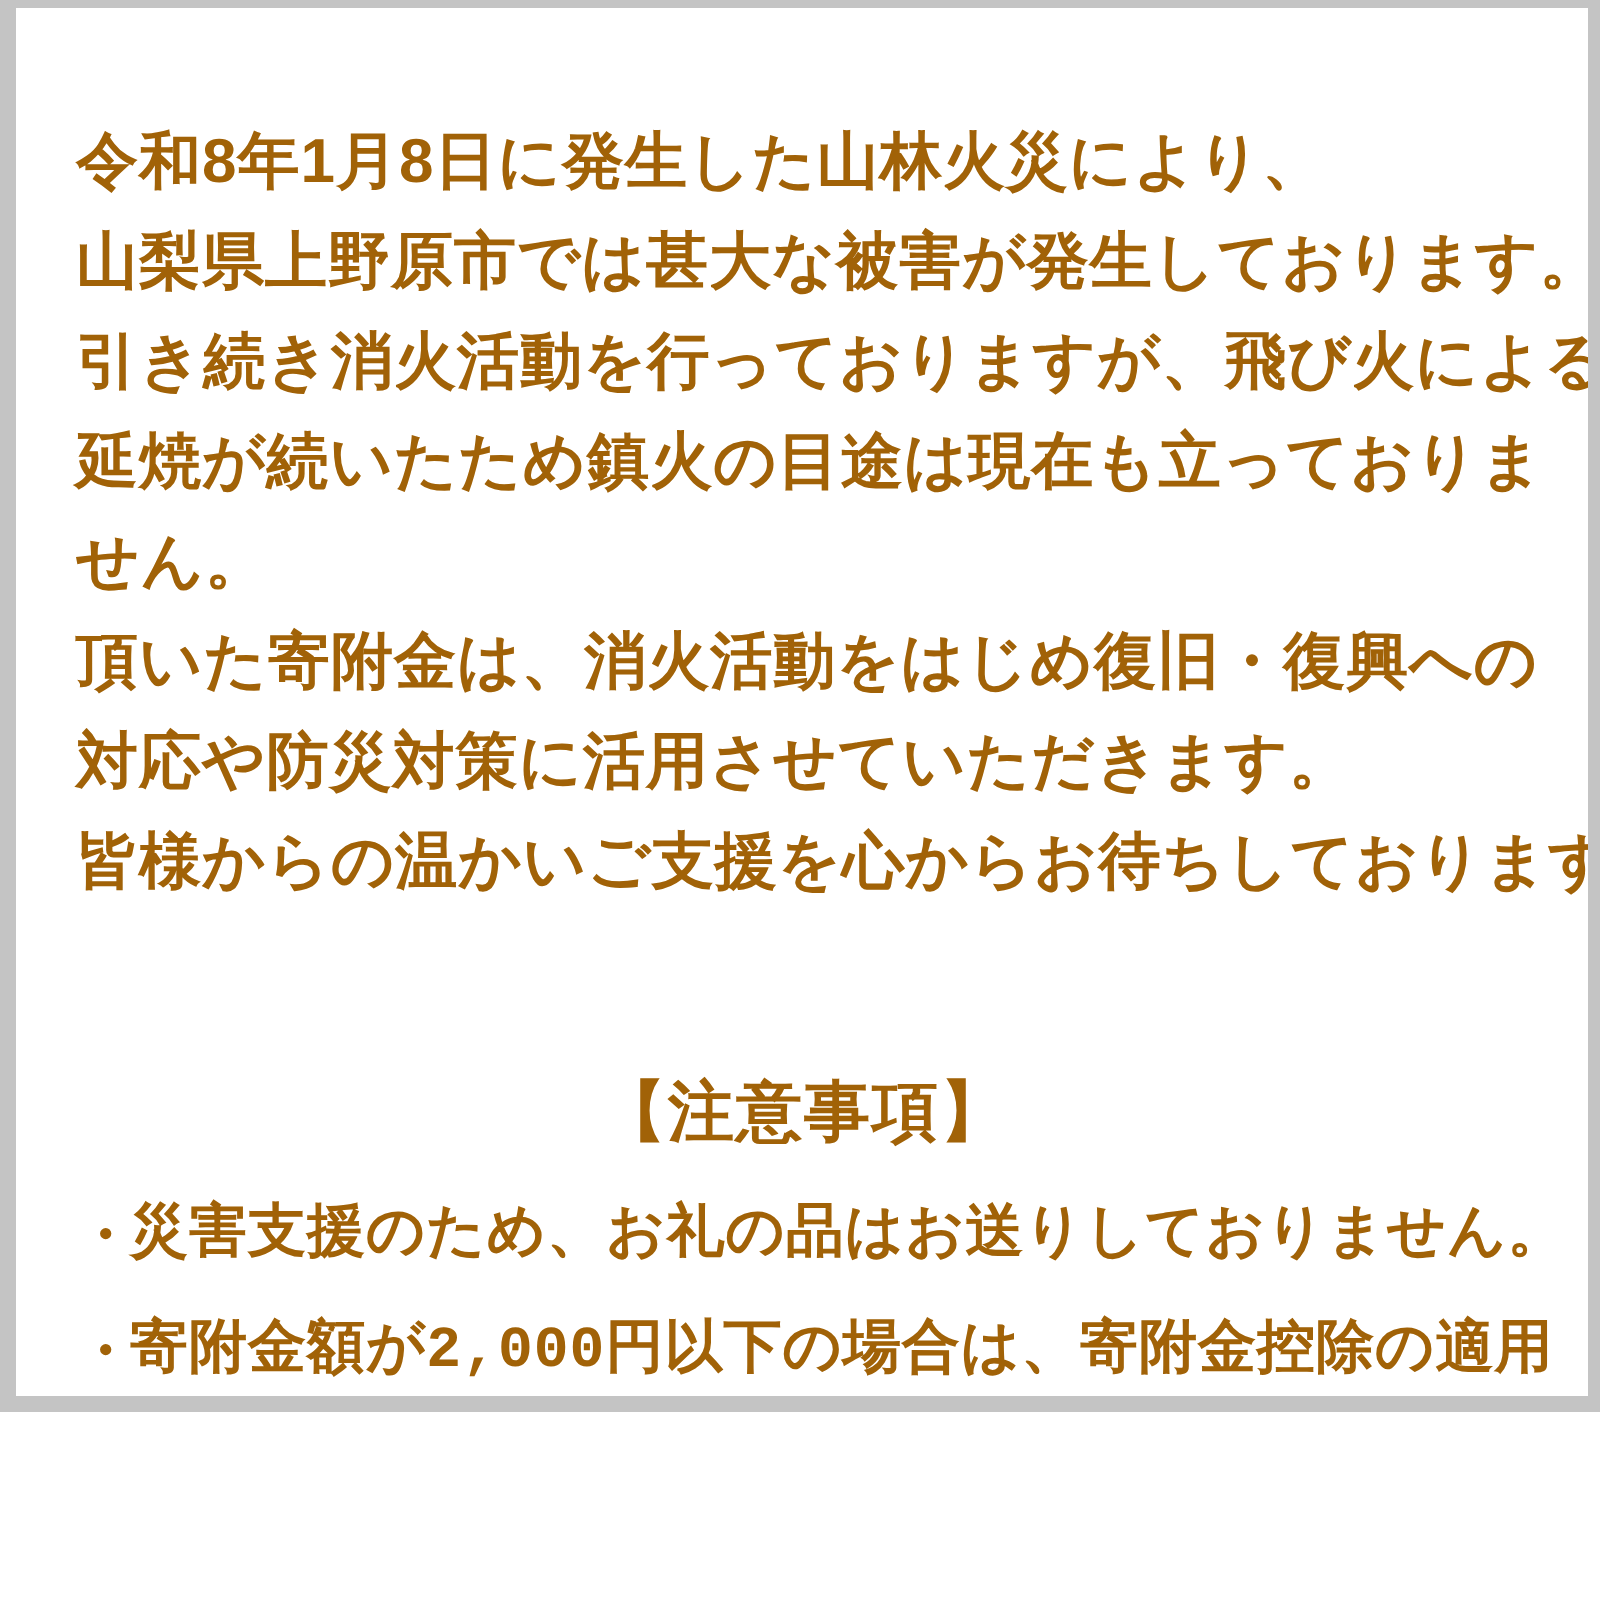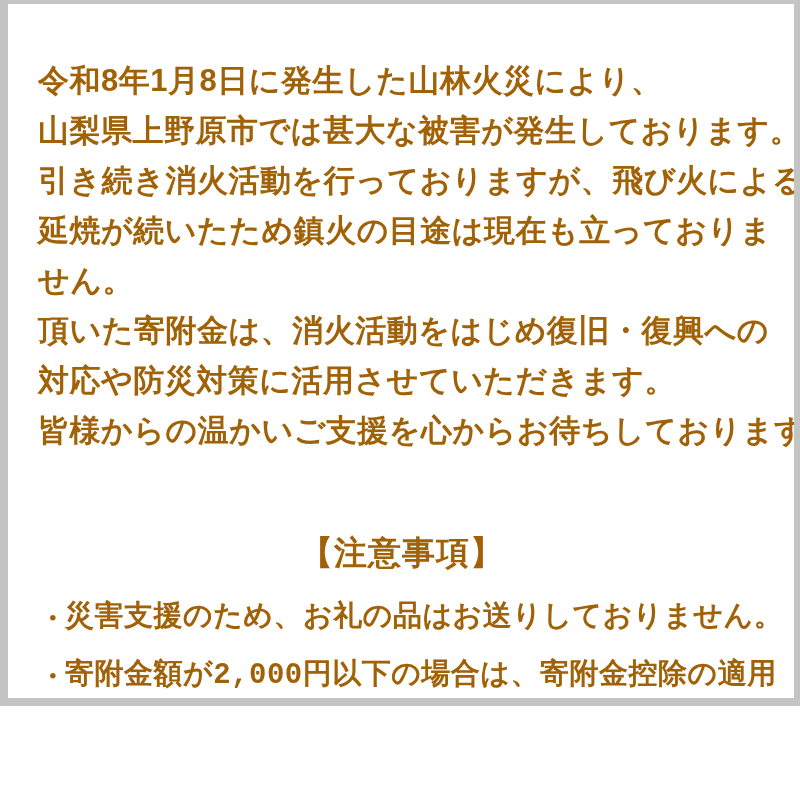--- a/index.html
+++ b/index.html
@@ -31,21 +31,20 @@
     line-height: 50px;
     white-space: pre;
     letter-spacing: 0.5px;
   }
   .heading {
     margin: 78px 0 0 0;
     font-size: 33px;
     line-height: 44px;
     text-align: center;
     letter-spacing: 1px;
-    font-family: Liberation Mono, monospace;
   }
   .bullets {
     list-style: none;
     margin: 16px 0 0 0;
     padding: 0;
   }
   .bullet-item {
     display: flex;
     align-items: flex-start;
     font-size: 29px;

